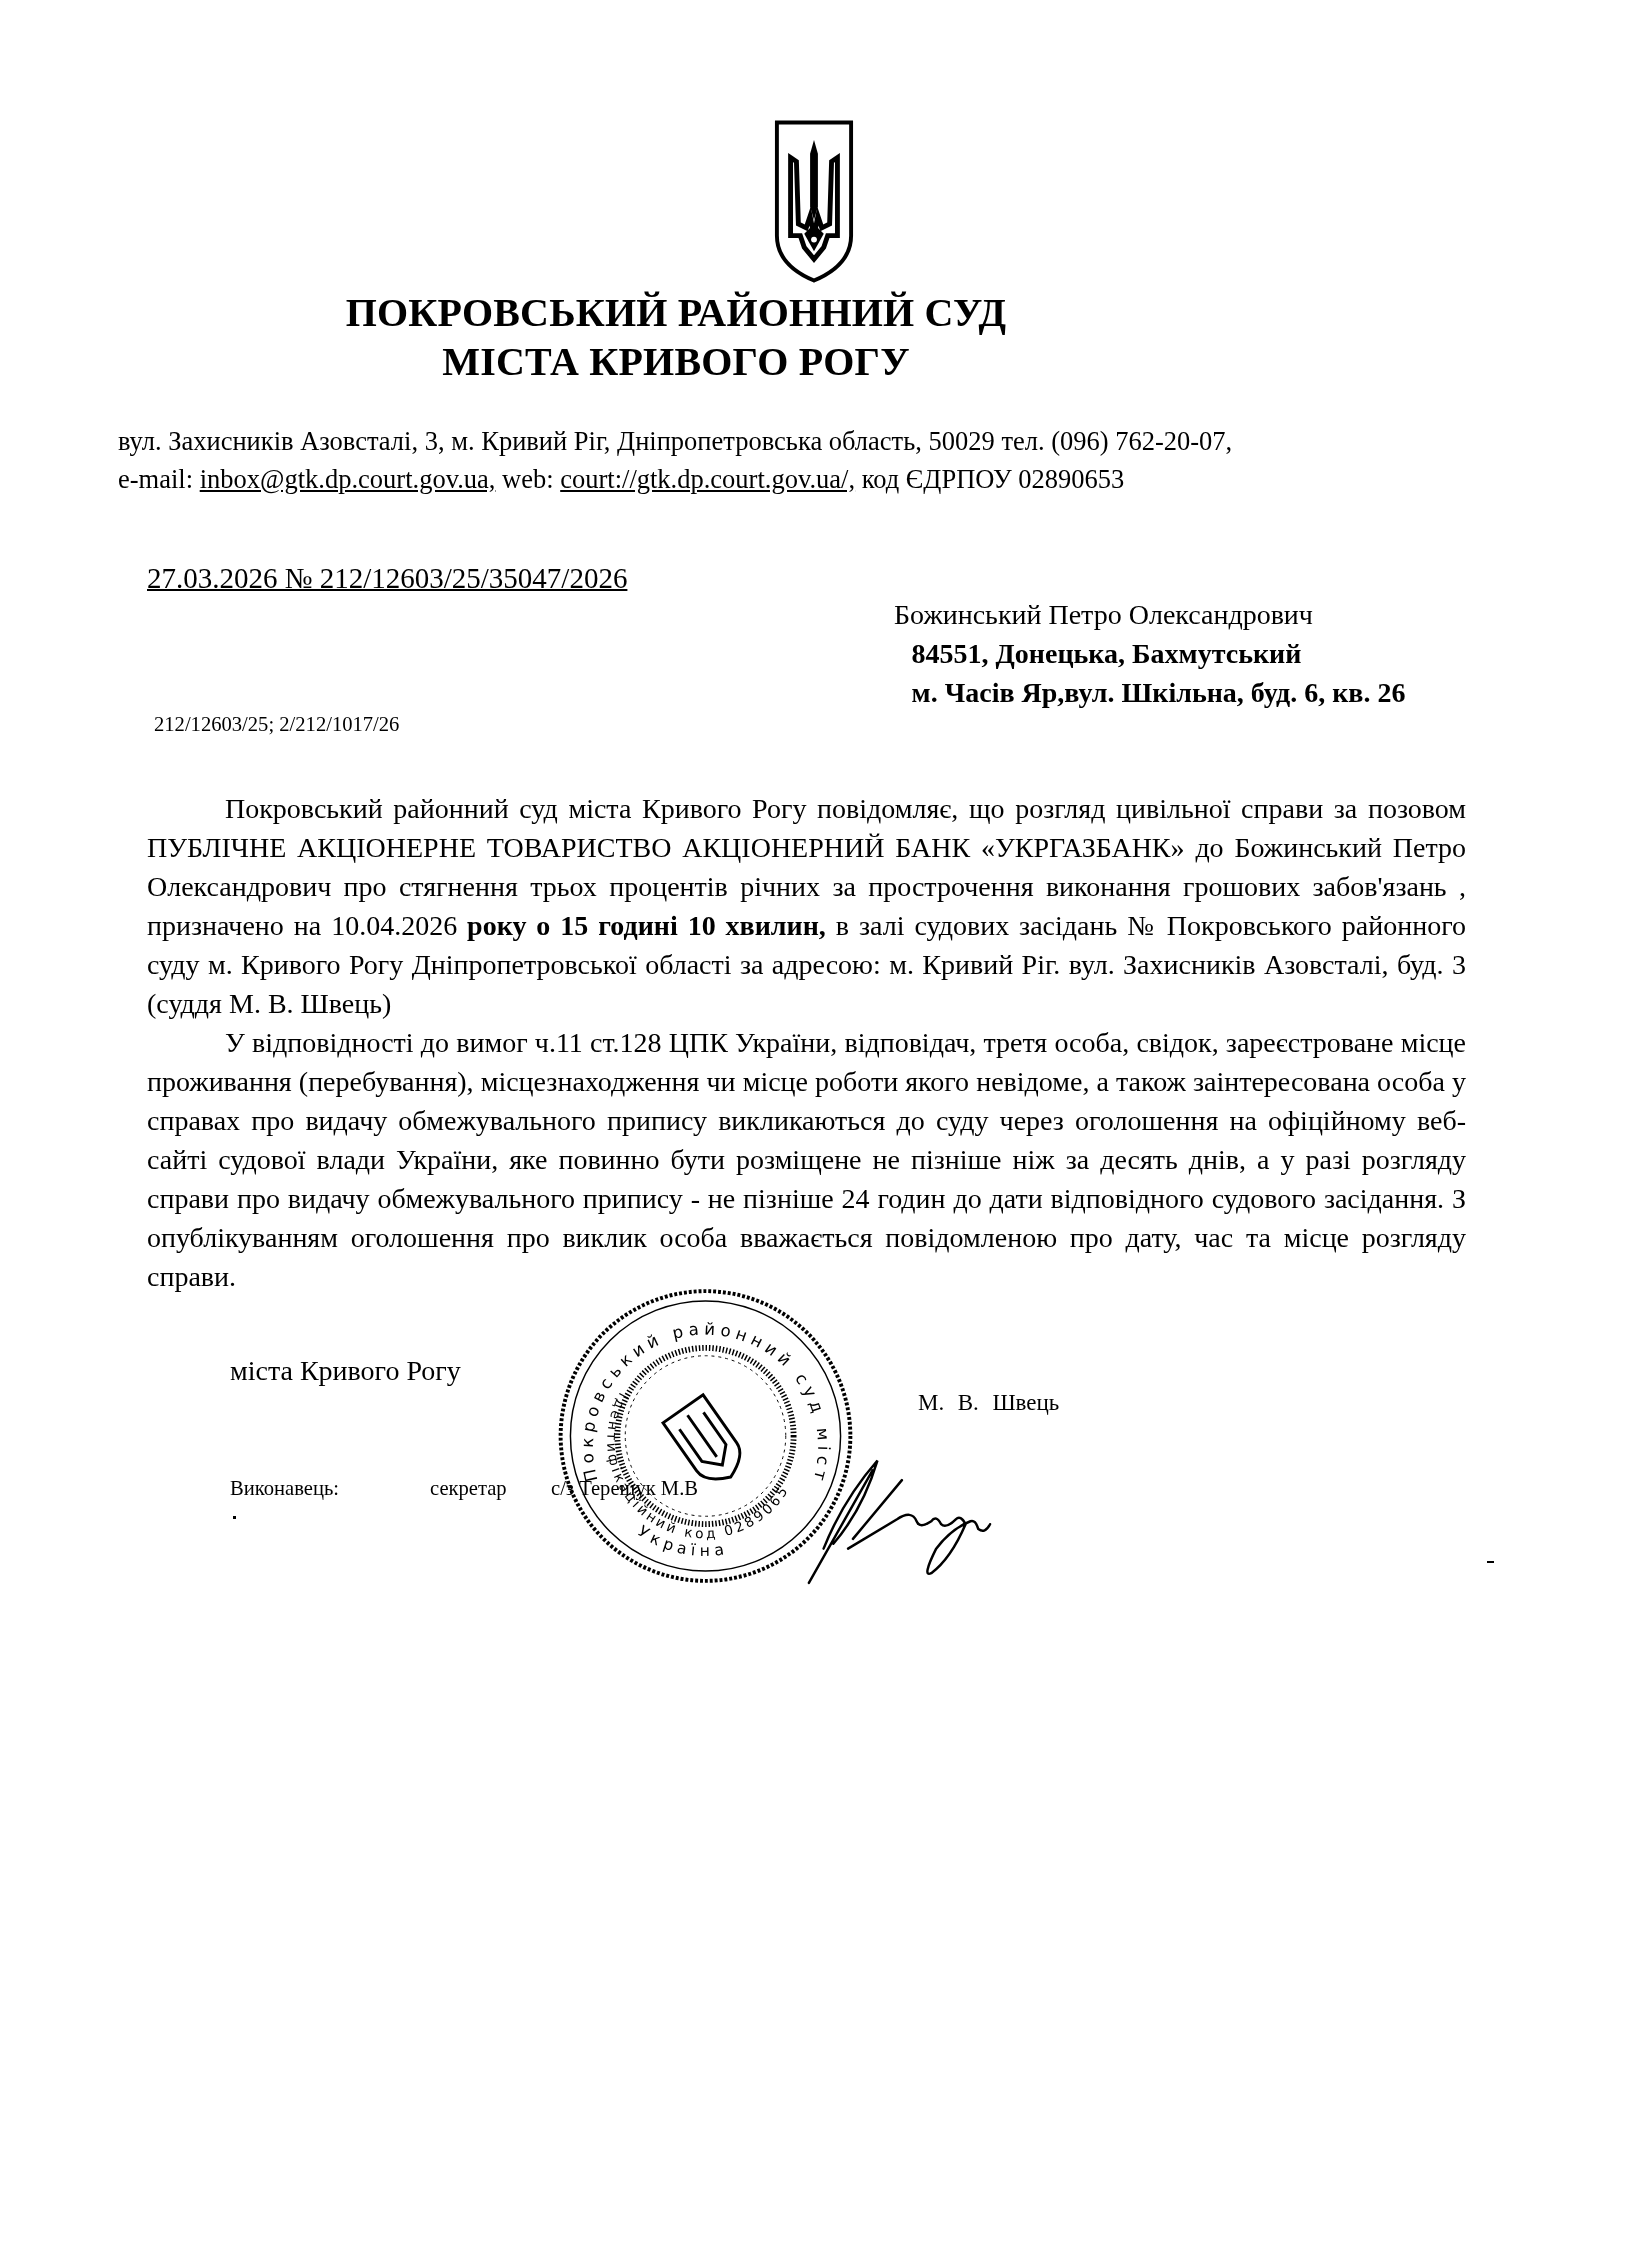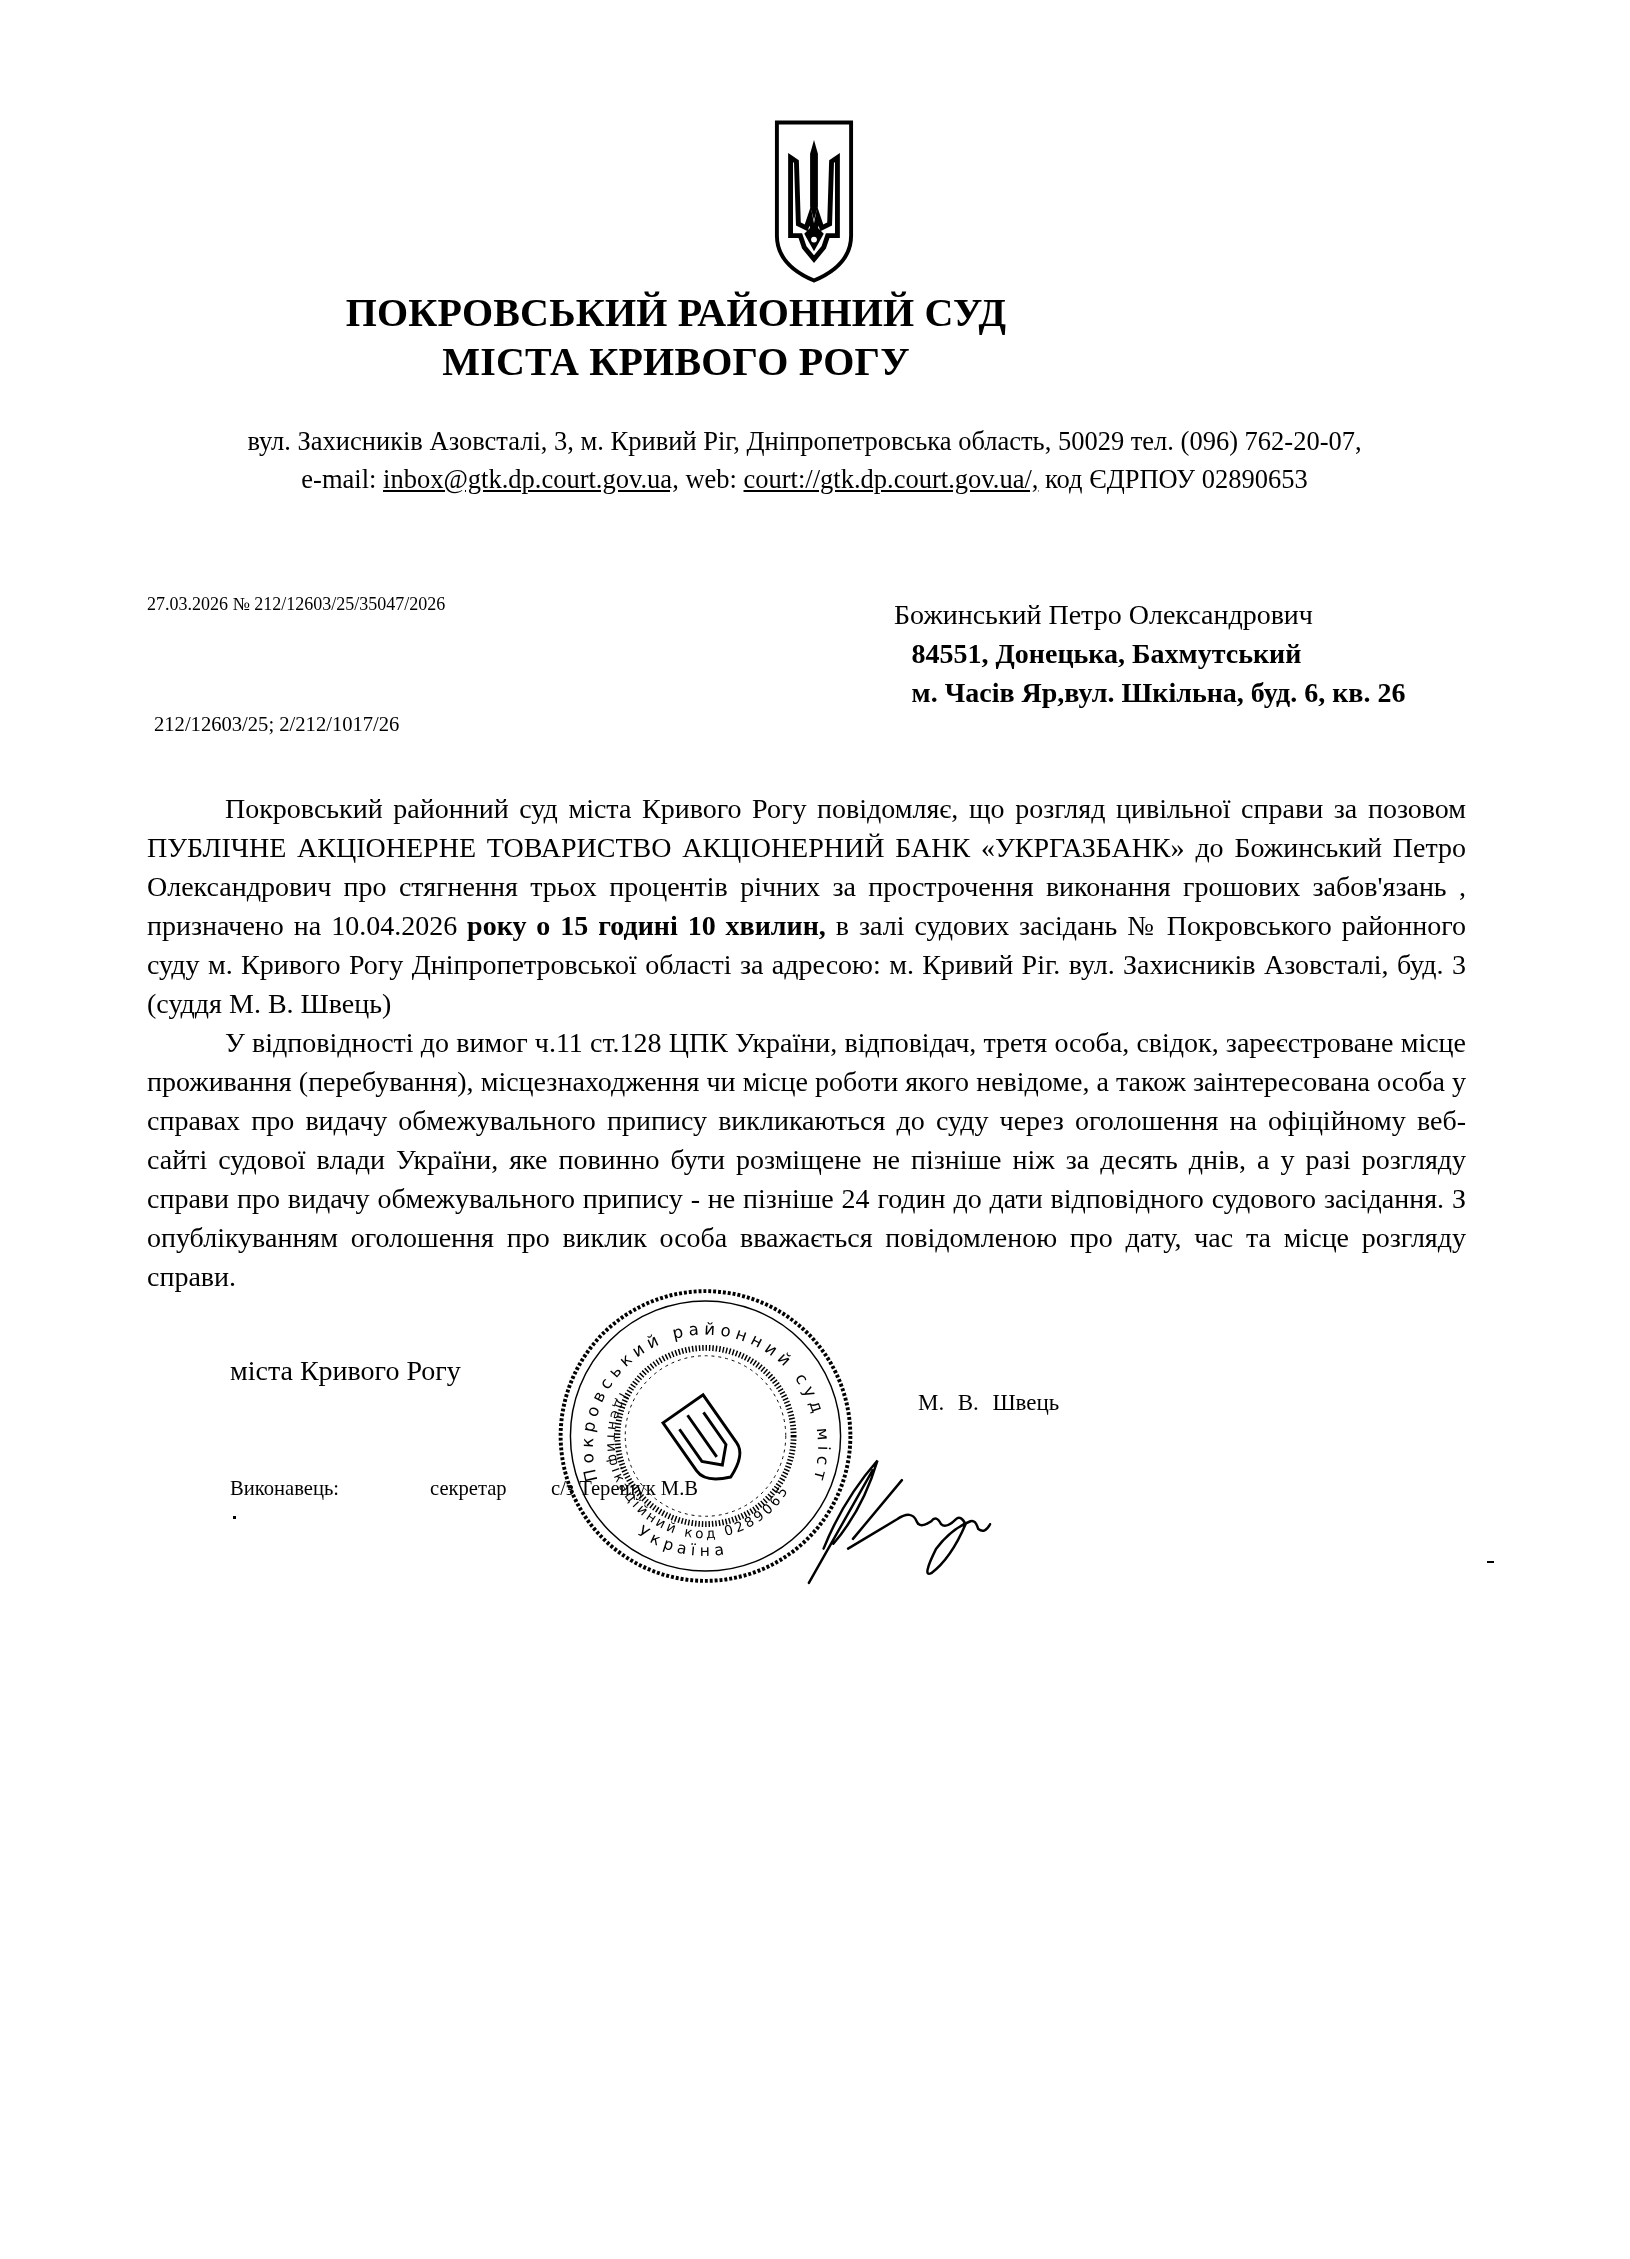--- a/index.html
+++ b/index.html
@@ -3,25 +3,25 @@
 <meta charset="utf-8">
 <style>
   html, body { margin: 0; padding: 0; background: #ffffff; }
   body { width: 1631px; height: 2259px; position: relative; overflow: hidden;
          font-family: "Liberation Serif", "DejaVu Serif", serif; color: #000; }
   .abs { position: absolute; }
   .emblem { left: 773px; top: 118px; width: 82px; height: 167px; }
   .court-title { left: 0; width: 1352px; text-align: center; font-weight: bold; font-size: 40px; line-height: 49px; letter-spacing: 0.2px; }
   .court-title.l1 { top: 288px; }
   .court-title.l2 { top: 337px; }
-  .contact { left: 0; width: 1491px; text-align: center; font-size: 26.5px; line-height: 37px; }
+  .contact { left: 0; width: 1491px; font-size: 26.5px; line-height: 37px; }
   .contact.l1 { top: 423px; padding-left: 118px; box-sizing: border-box; }
   .contact.l2 { top: 461px; padding-left: 118px; box-sizing: border-box; }
   .u { text-decoration: underline; }
-  .refline { left: 147px; top: 594px; font-size: 18px; text-decoration-thickness: 2px; }
+  .refline { left: 147px; top: 562px; font-size: 29px; text-decoration: underline; text-decoration-thickness: 2px; }
   .refline2 { left: 154px; top: 713px; font-size: 20.6px; }
   .recipient { left: 870px; top: 595px; font-size: 28px; line-height: 39px; margin-left: 24px; }
   .recipient div.ind { padding-left: 17.6px; font-weight: bold; }
   .body-text { left: 147px; top: 789px; width: 1319px; font-size: 28px; line-height: 39px; text-align: justify; }
   .body-text p { margin: 0; text-indent: 78px; }
   .b { font-weight: bold; }
   .sign { left: 230px; top: 1351px; font-size: 28px; line-height: 39px; }
   .sign-name { left: 918px; top: 1390px; font-size: 23px; word-spacing: 7.8px; }
   .executor { left: 230px; top: 1462px; font-size: 20.6px; margin-top: 15px; }
   .executor .role { position: absolute; left: 200px; top: 0; white-space: nowrap; }

